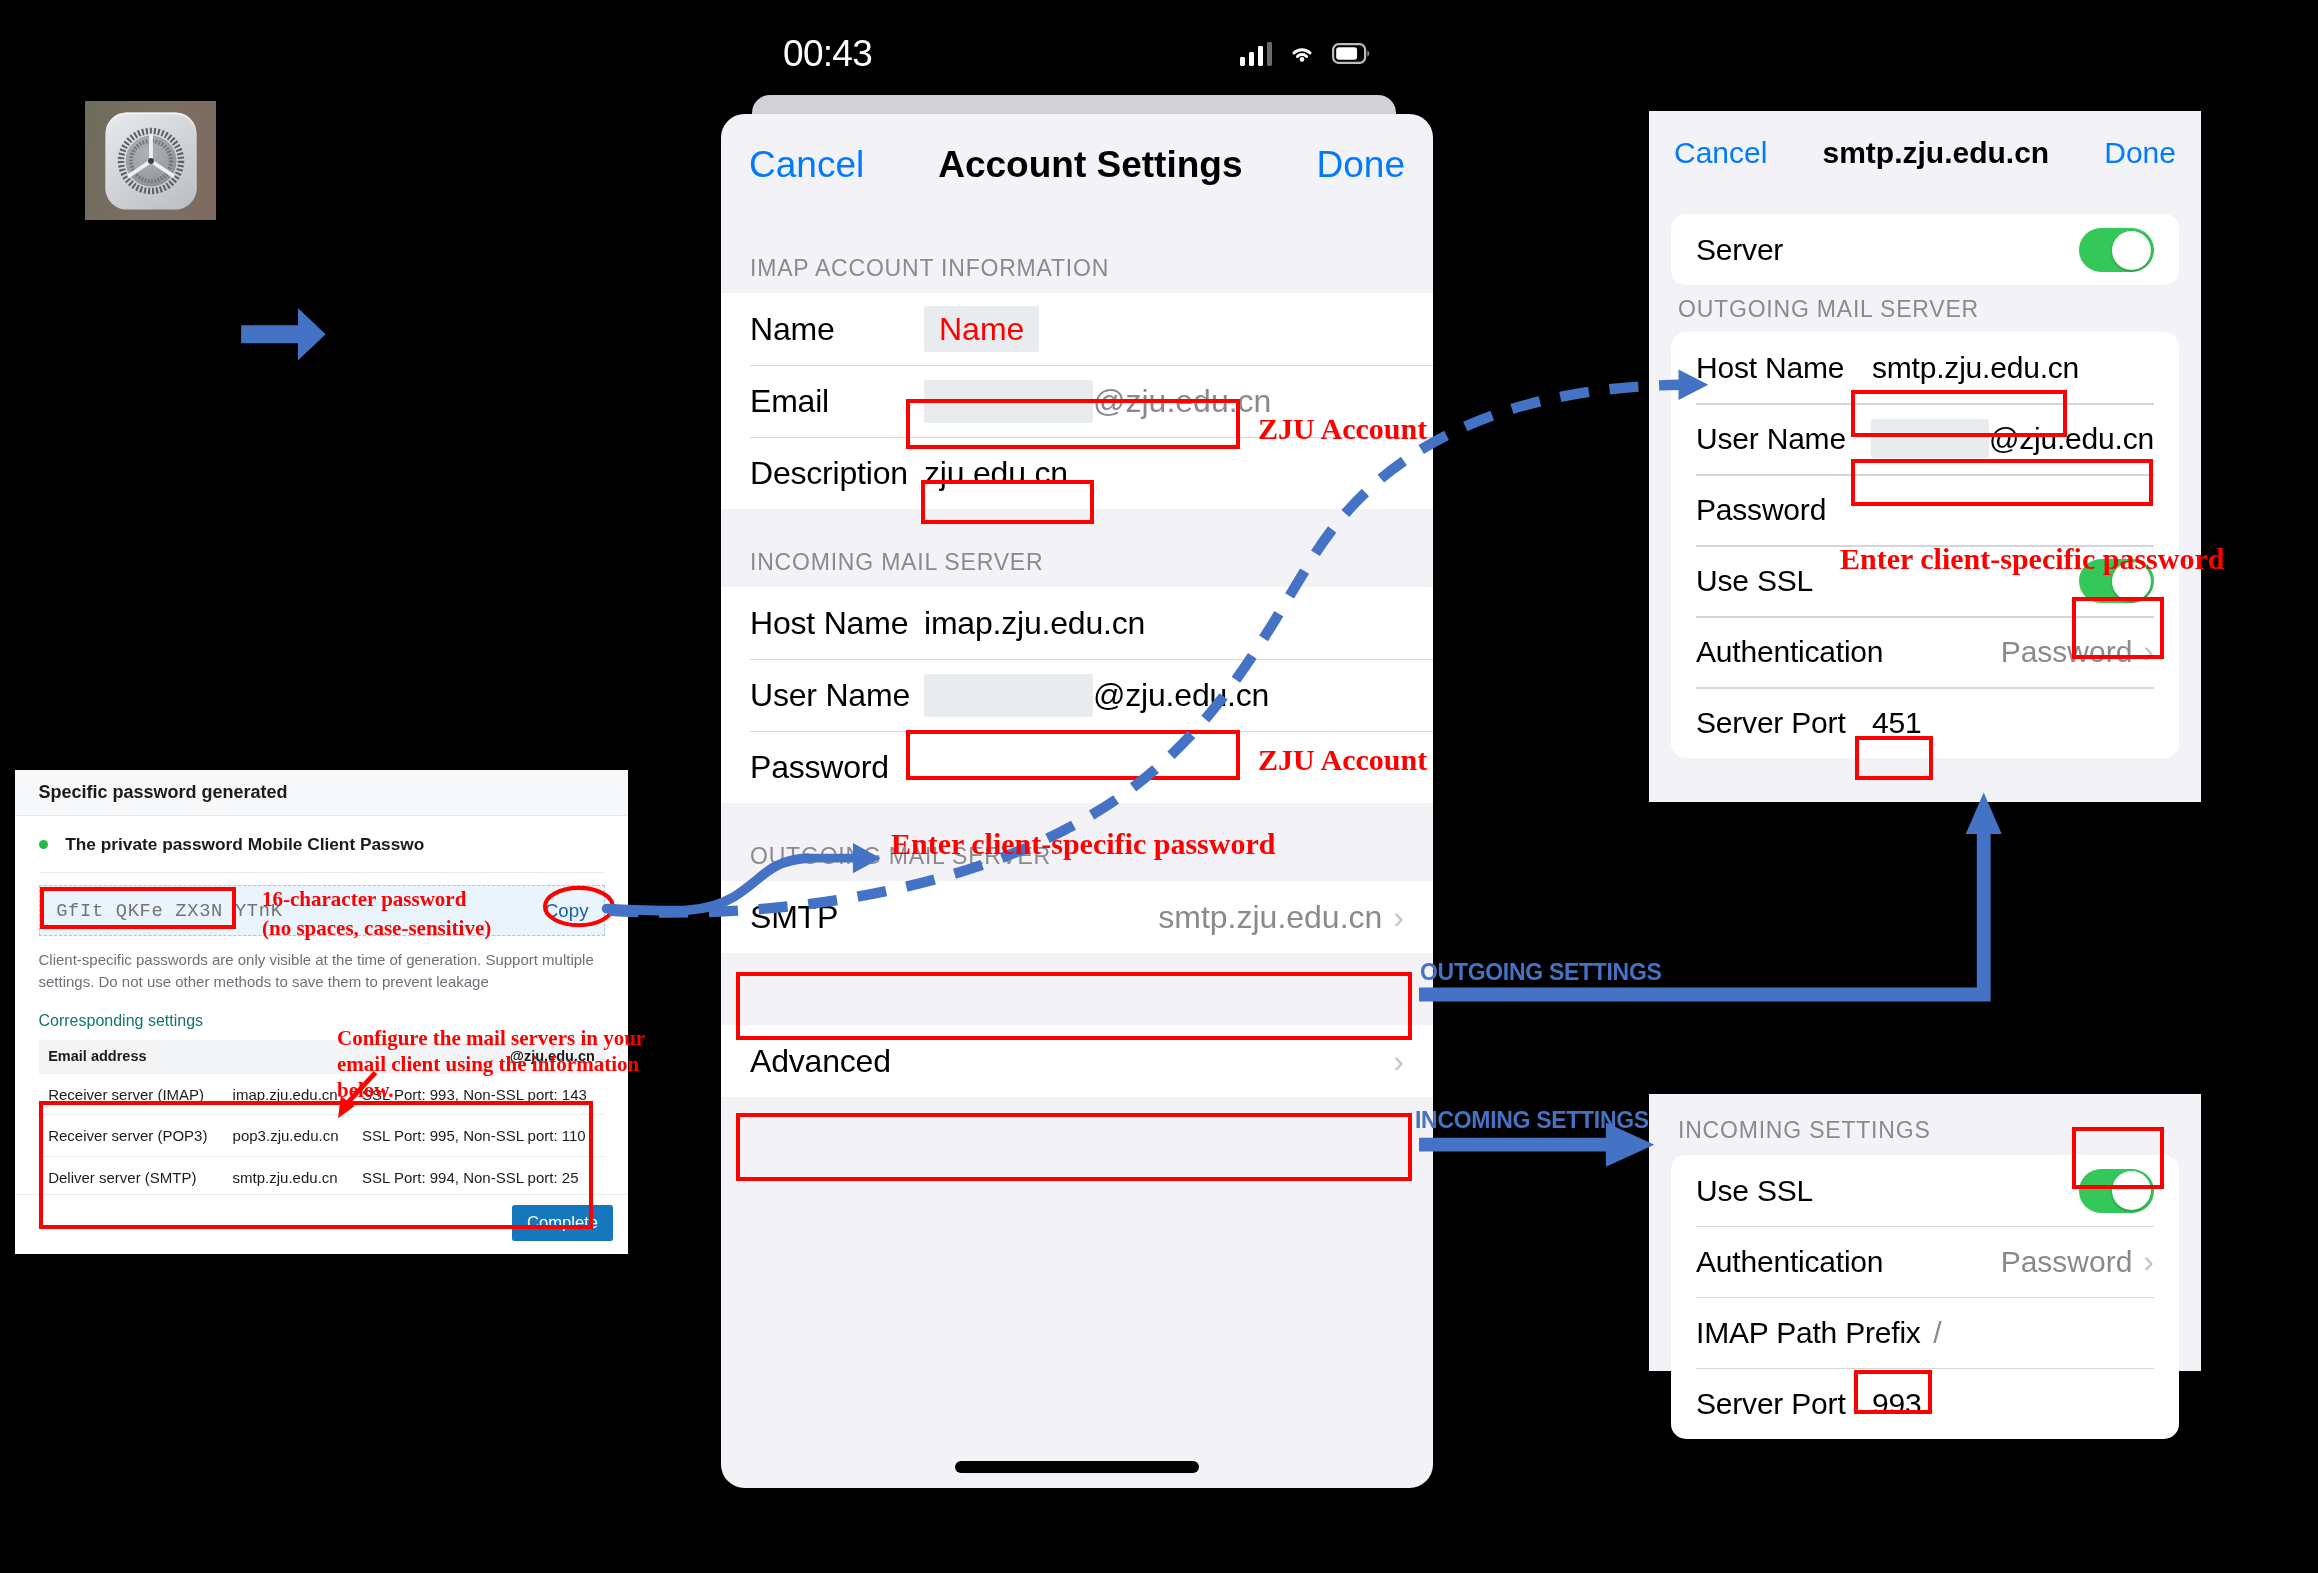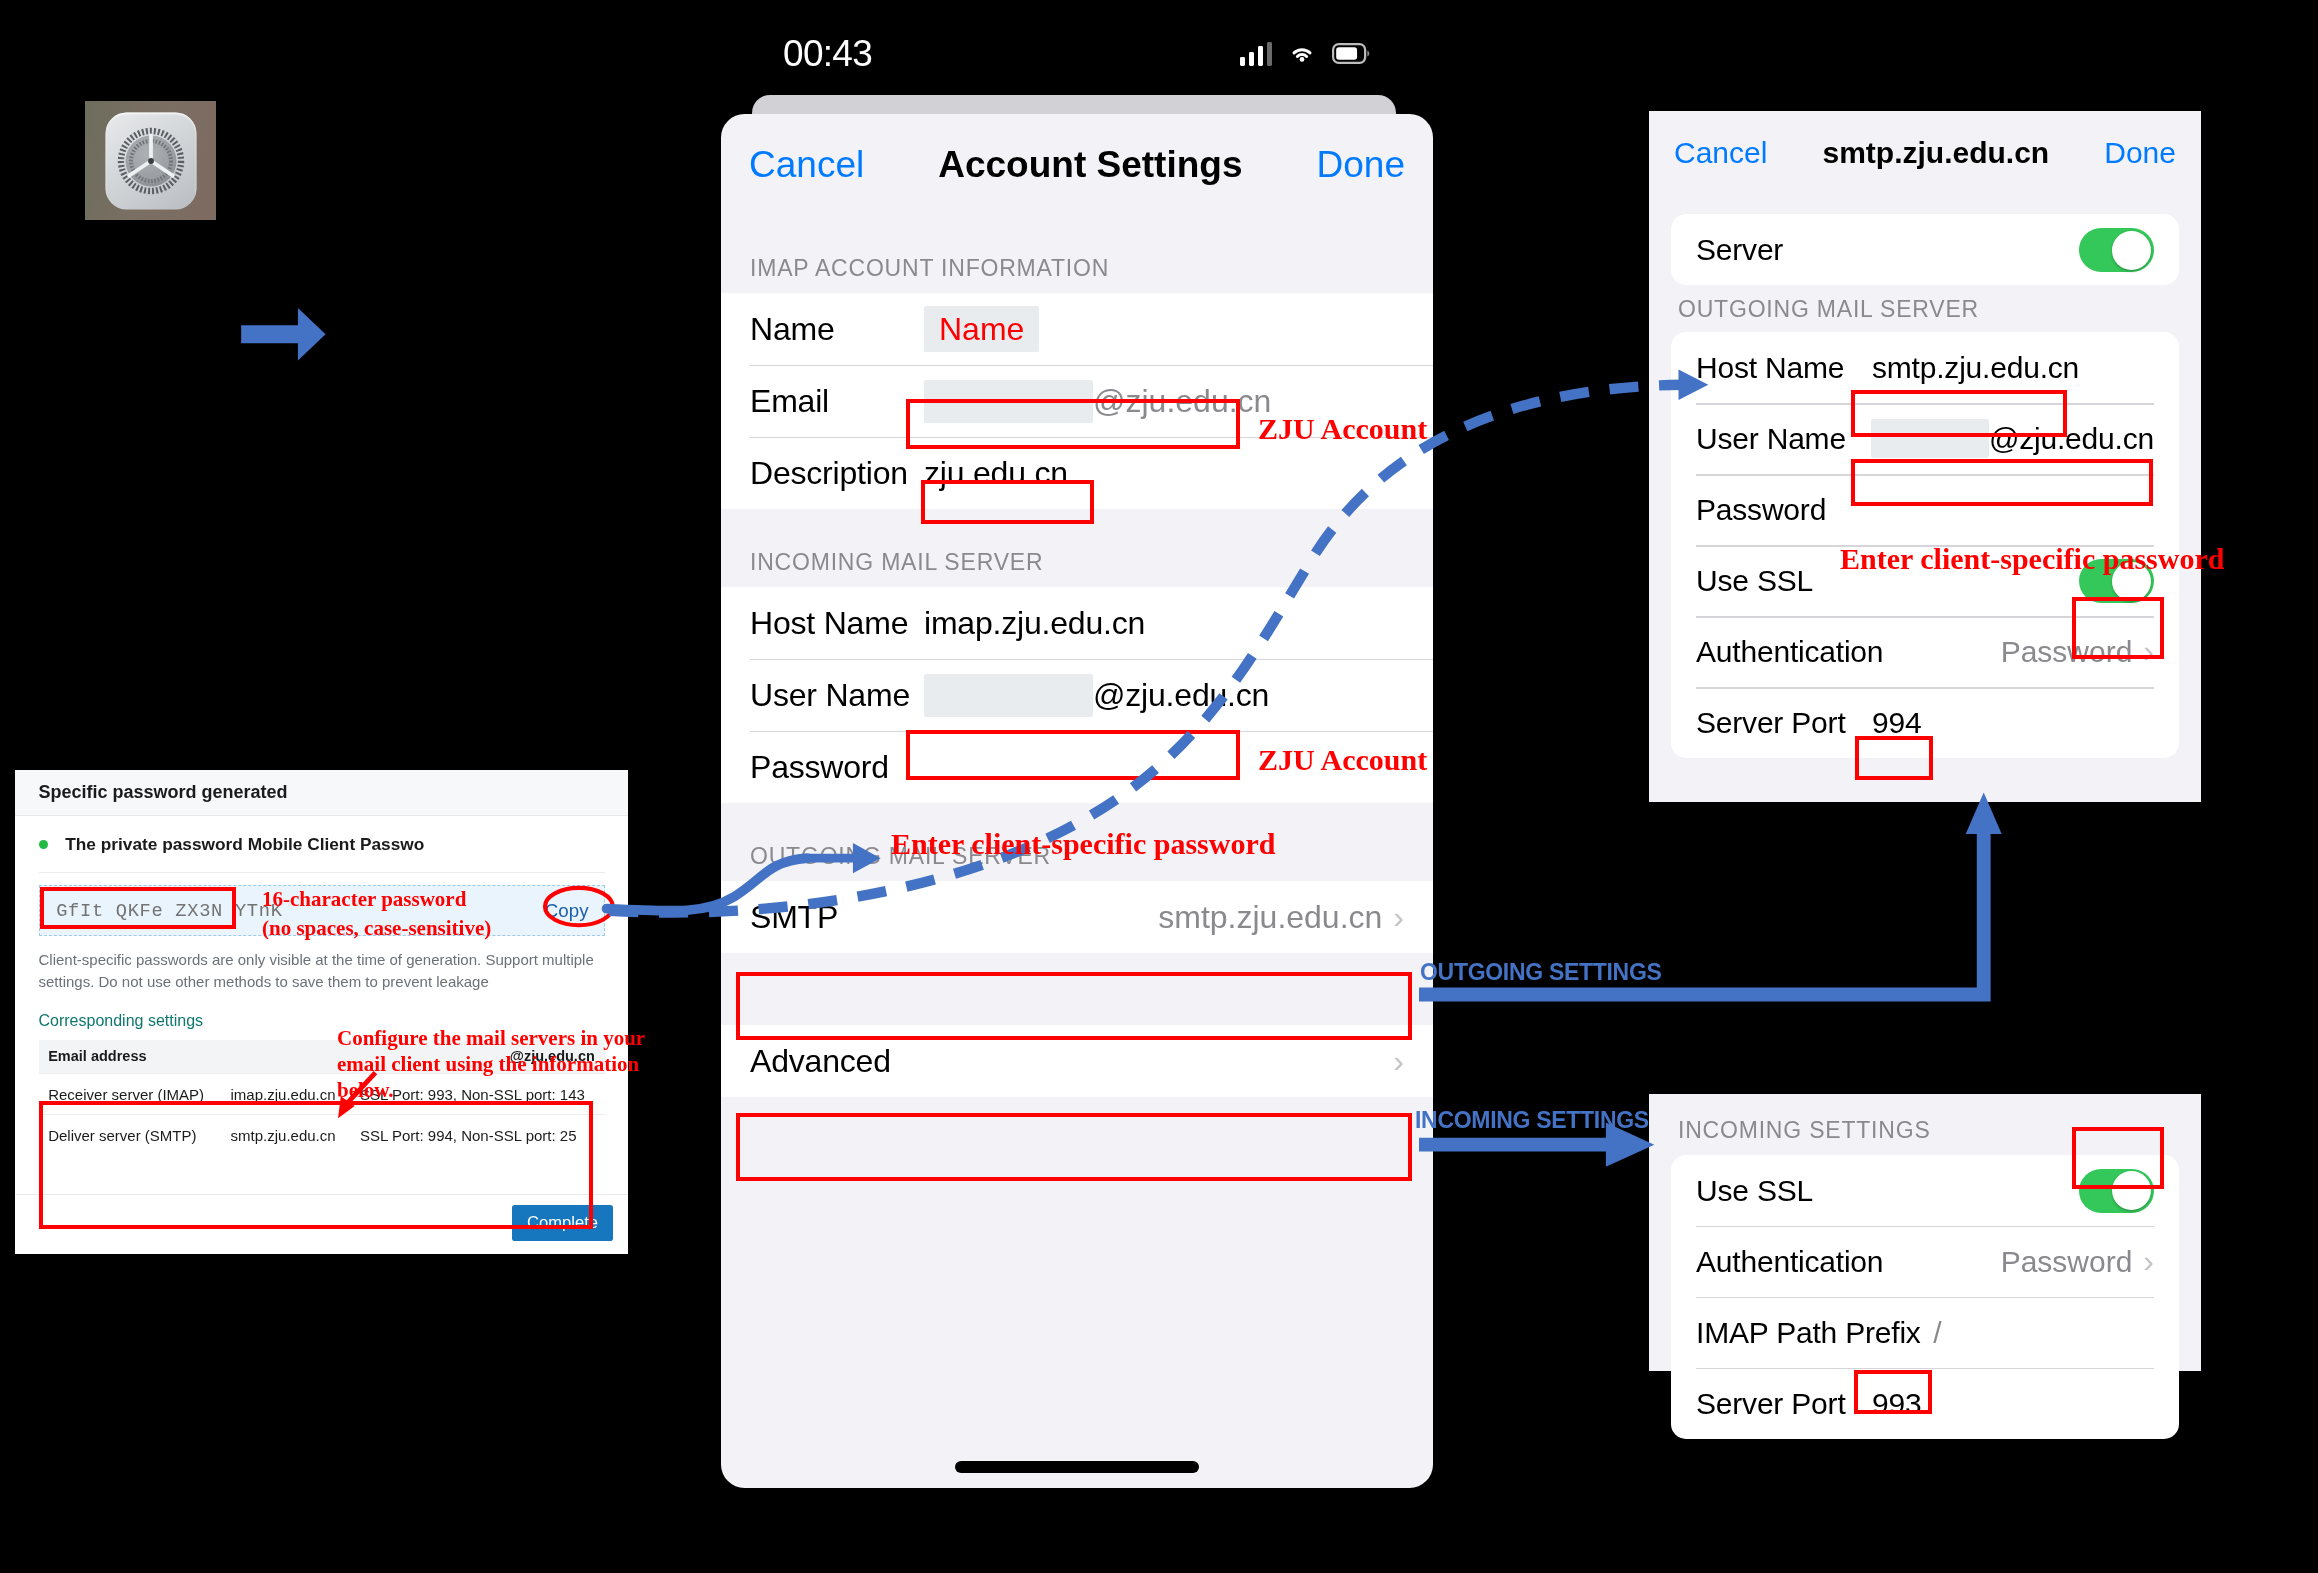--- a/index.html
+++ b/index.html
@@ -276,21 +276,21 @@
       </div>
       <div class="ios-row" style="justify-content:space-between">
         <span class="ios-label">Authentication</span>
         <span style="display:flex;align-items:center">
           <span class="ios-value">Password</span>
           <span class="chev">›</span>
         </span>
       </div>
       <div class="ios-row">
         <span class="ios-label" style="width:176px">Server Port</span>
-        <span class="ios-label">994</span>
+        <span class="ios-label">451</span>
       </div>
     </div>
   </div>
 
   <div id="inc-panel" class="ios-panel">
     <div style="height:61px;display:flex;align-items:flex-end;padding-bottom:11px">
       <span class="ios-hdr">INCOMING SETTINGS</span>
     </div>
     <div class="ios-group">
       <div class="ios-row" style="justify-content:space-between">
@@ -340,20 +340,25 @@
             <th class="r">@zju.edu.cn</th>
           </tr>
         </thead>
         <tbody>
           <tr>
             <td>Receiver server (IMAP)</td>
             <td>imap.zju.edu.cn</td>
             <td>SSL Port: 993, Non-SSL port: 143</td>
           </tr>
           <tr>
+            <td>Receiver server (POP3)</td>
+            <td>pop3.zju.edu.cn</td>
+            <td>SSL Port: 995, Non-SSL port: 110</td>
+          </tr>
+          <tr>
             <td>Deliver server (SMTP)</td>
             <td>smtp.zju.edu.cn</td>
             <td>SSL Port: 994, Non-SSL port: 25</td>
           </tr>
         </tbody>
       </table>
     </div>
     <div id="pw-foot">
       <div id="completebtn">Complete</div>
     </div>

